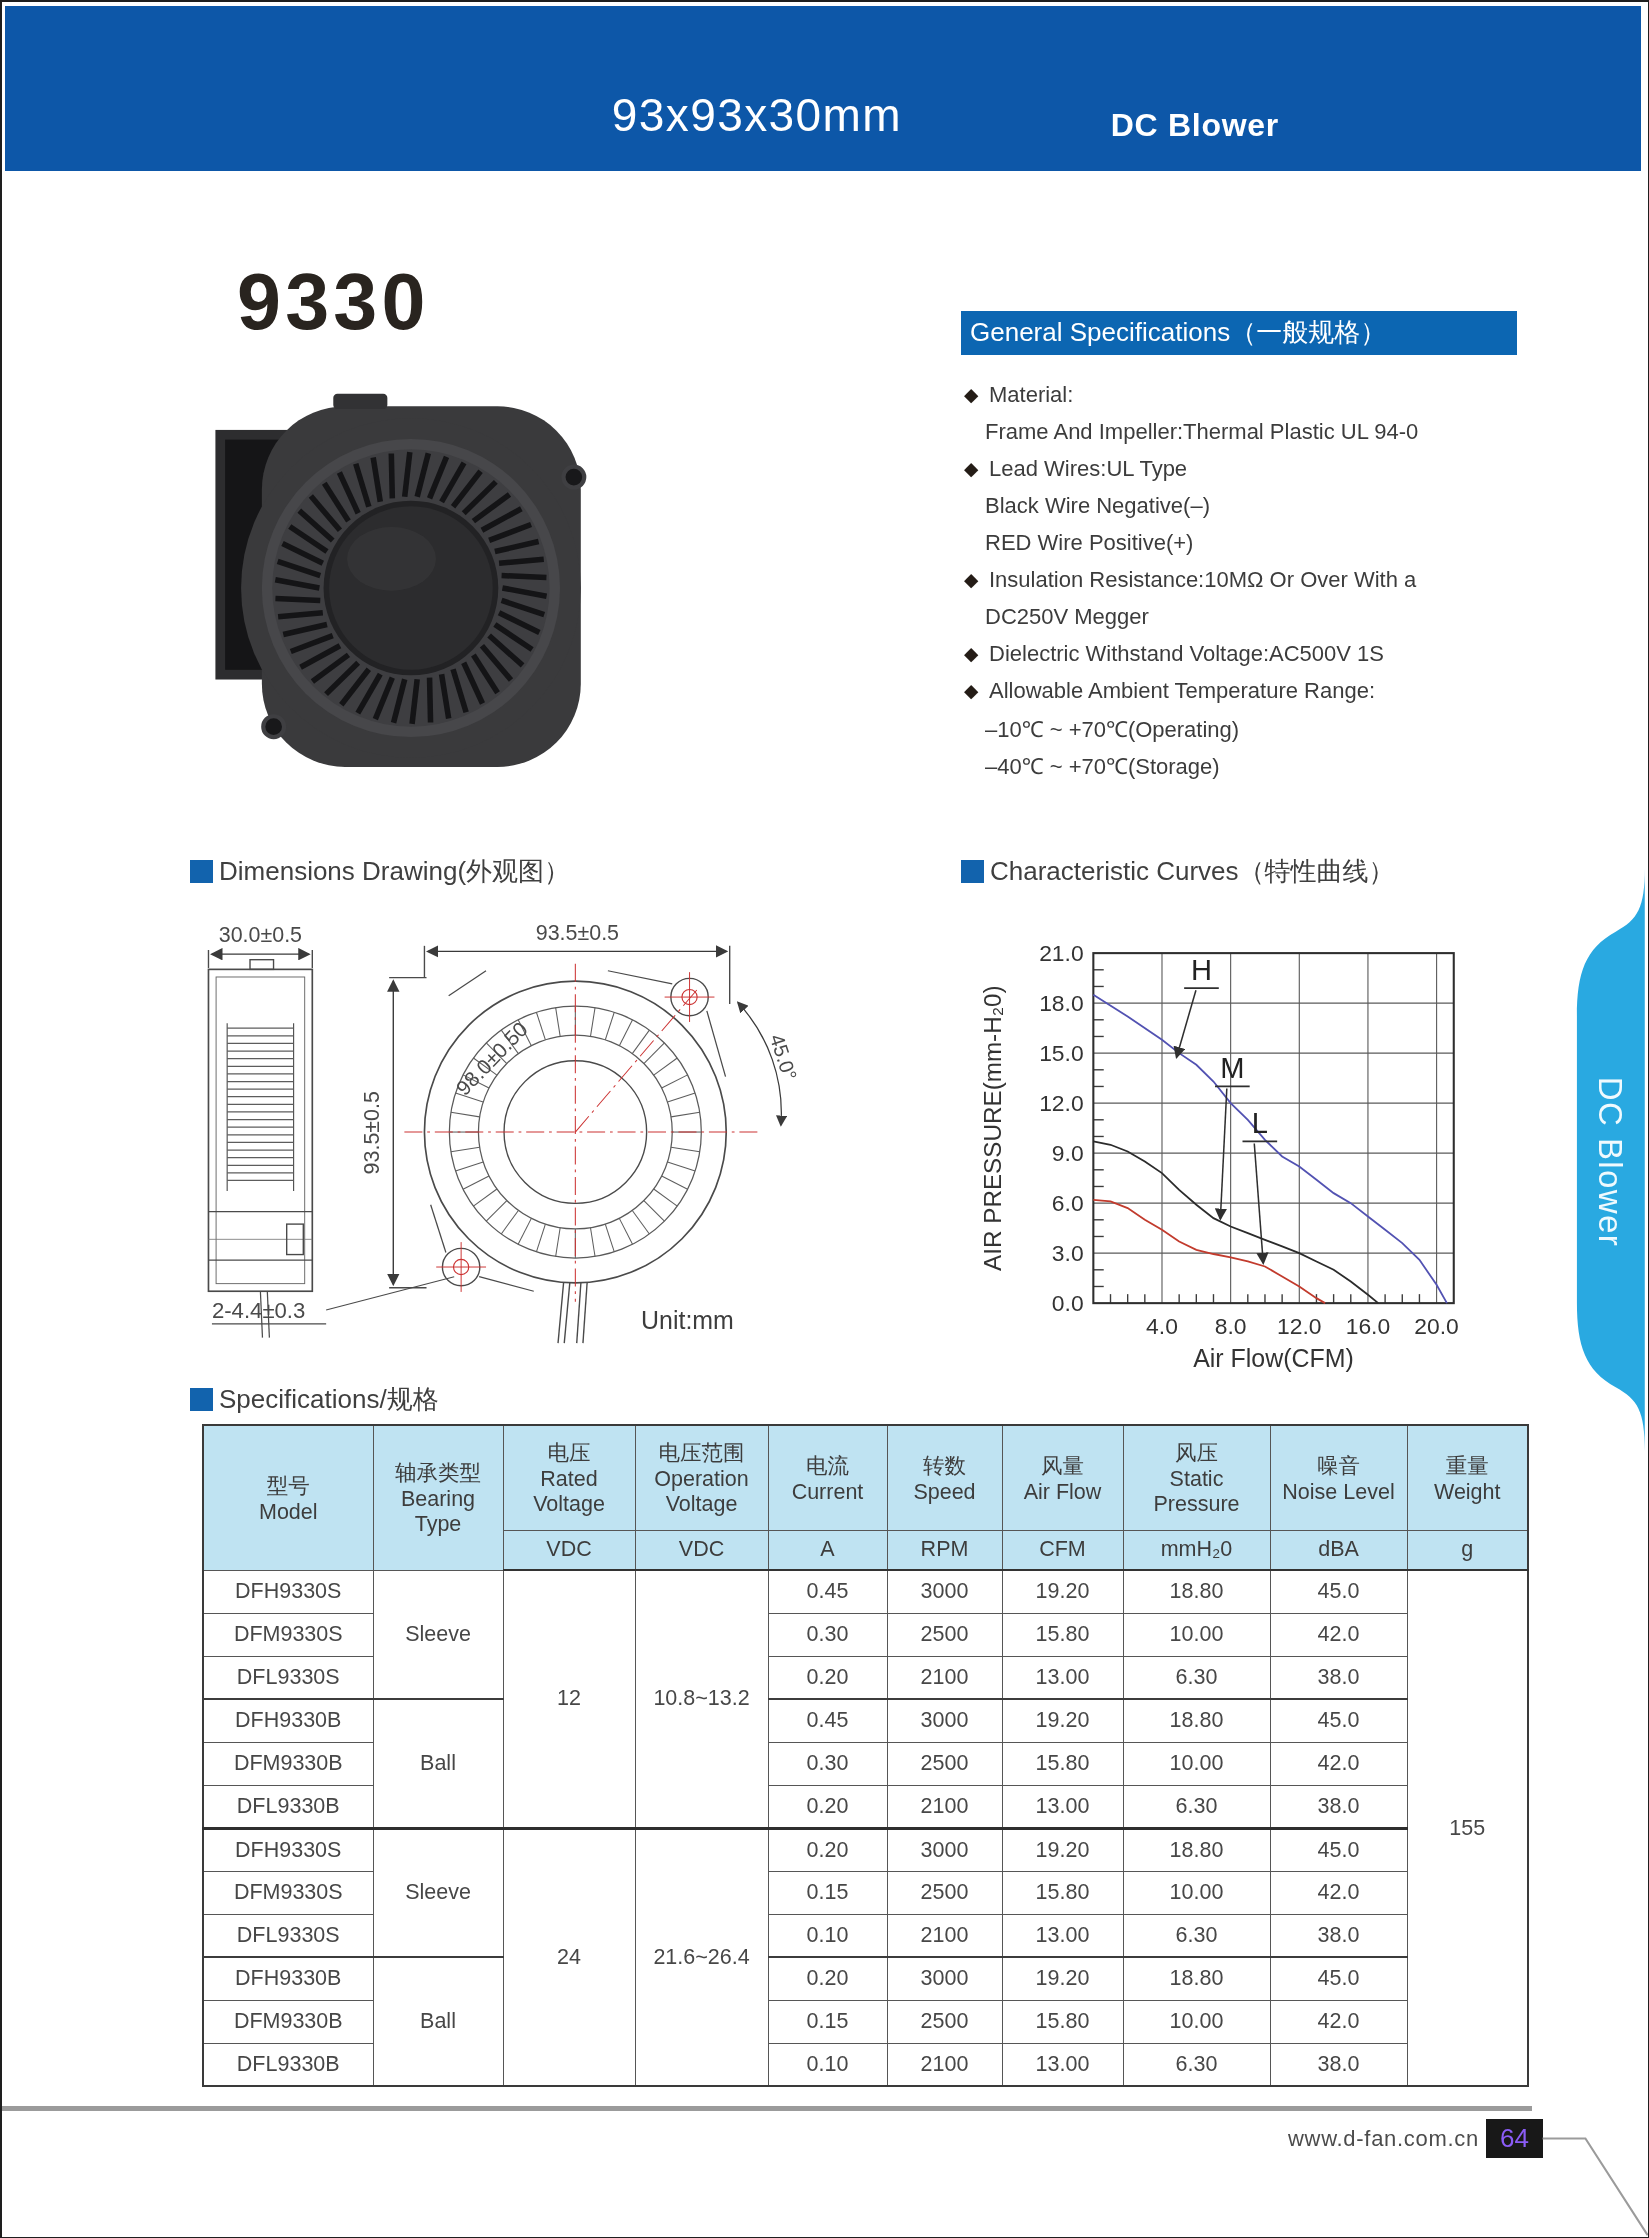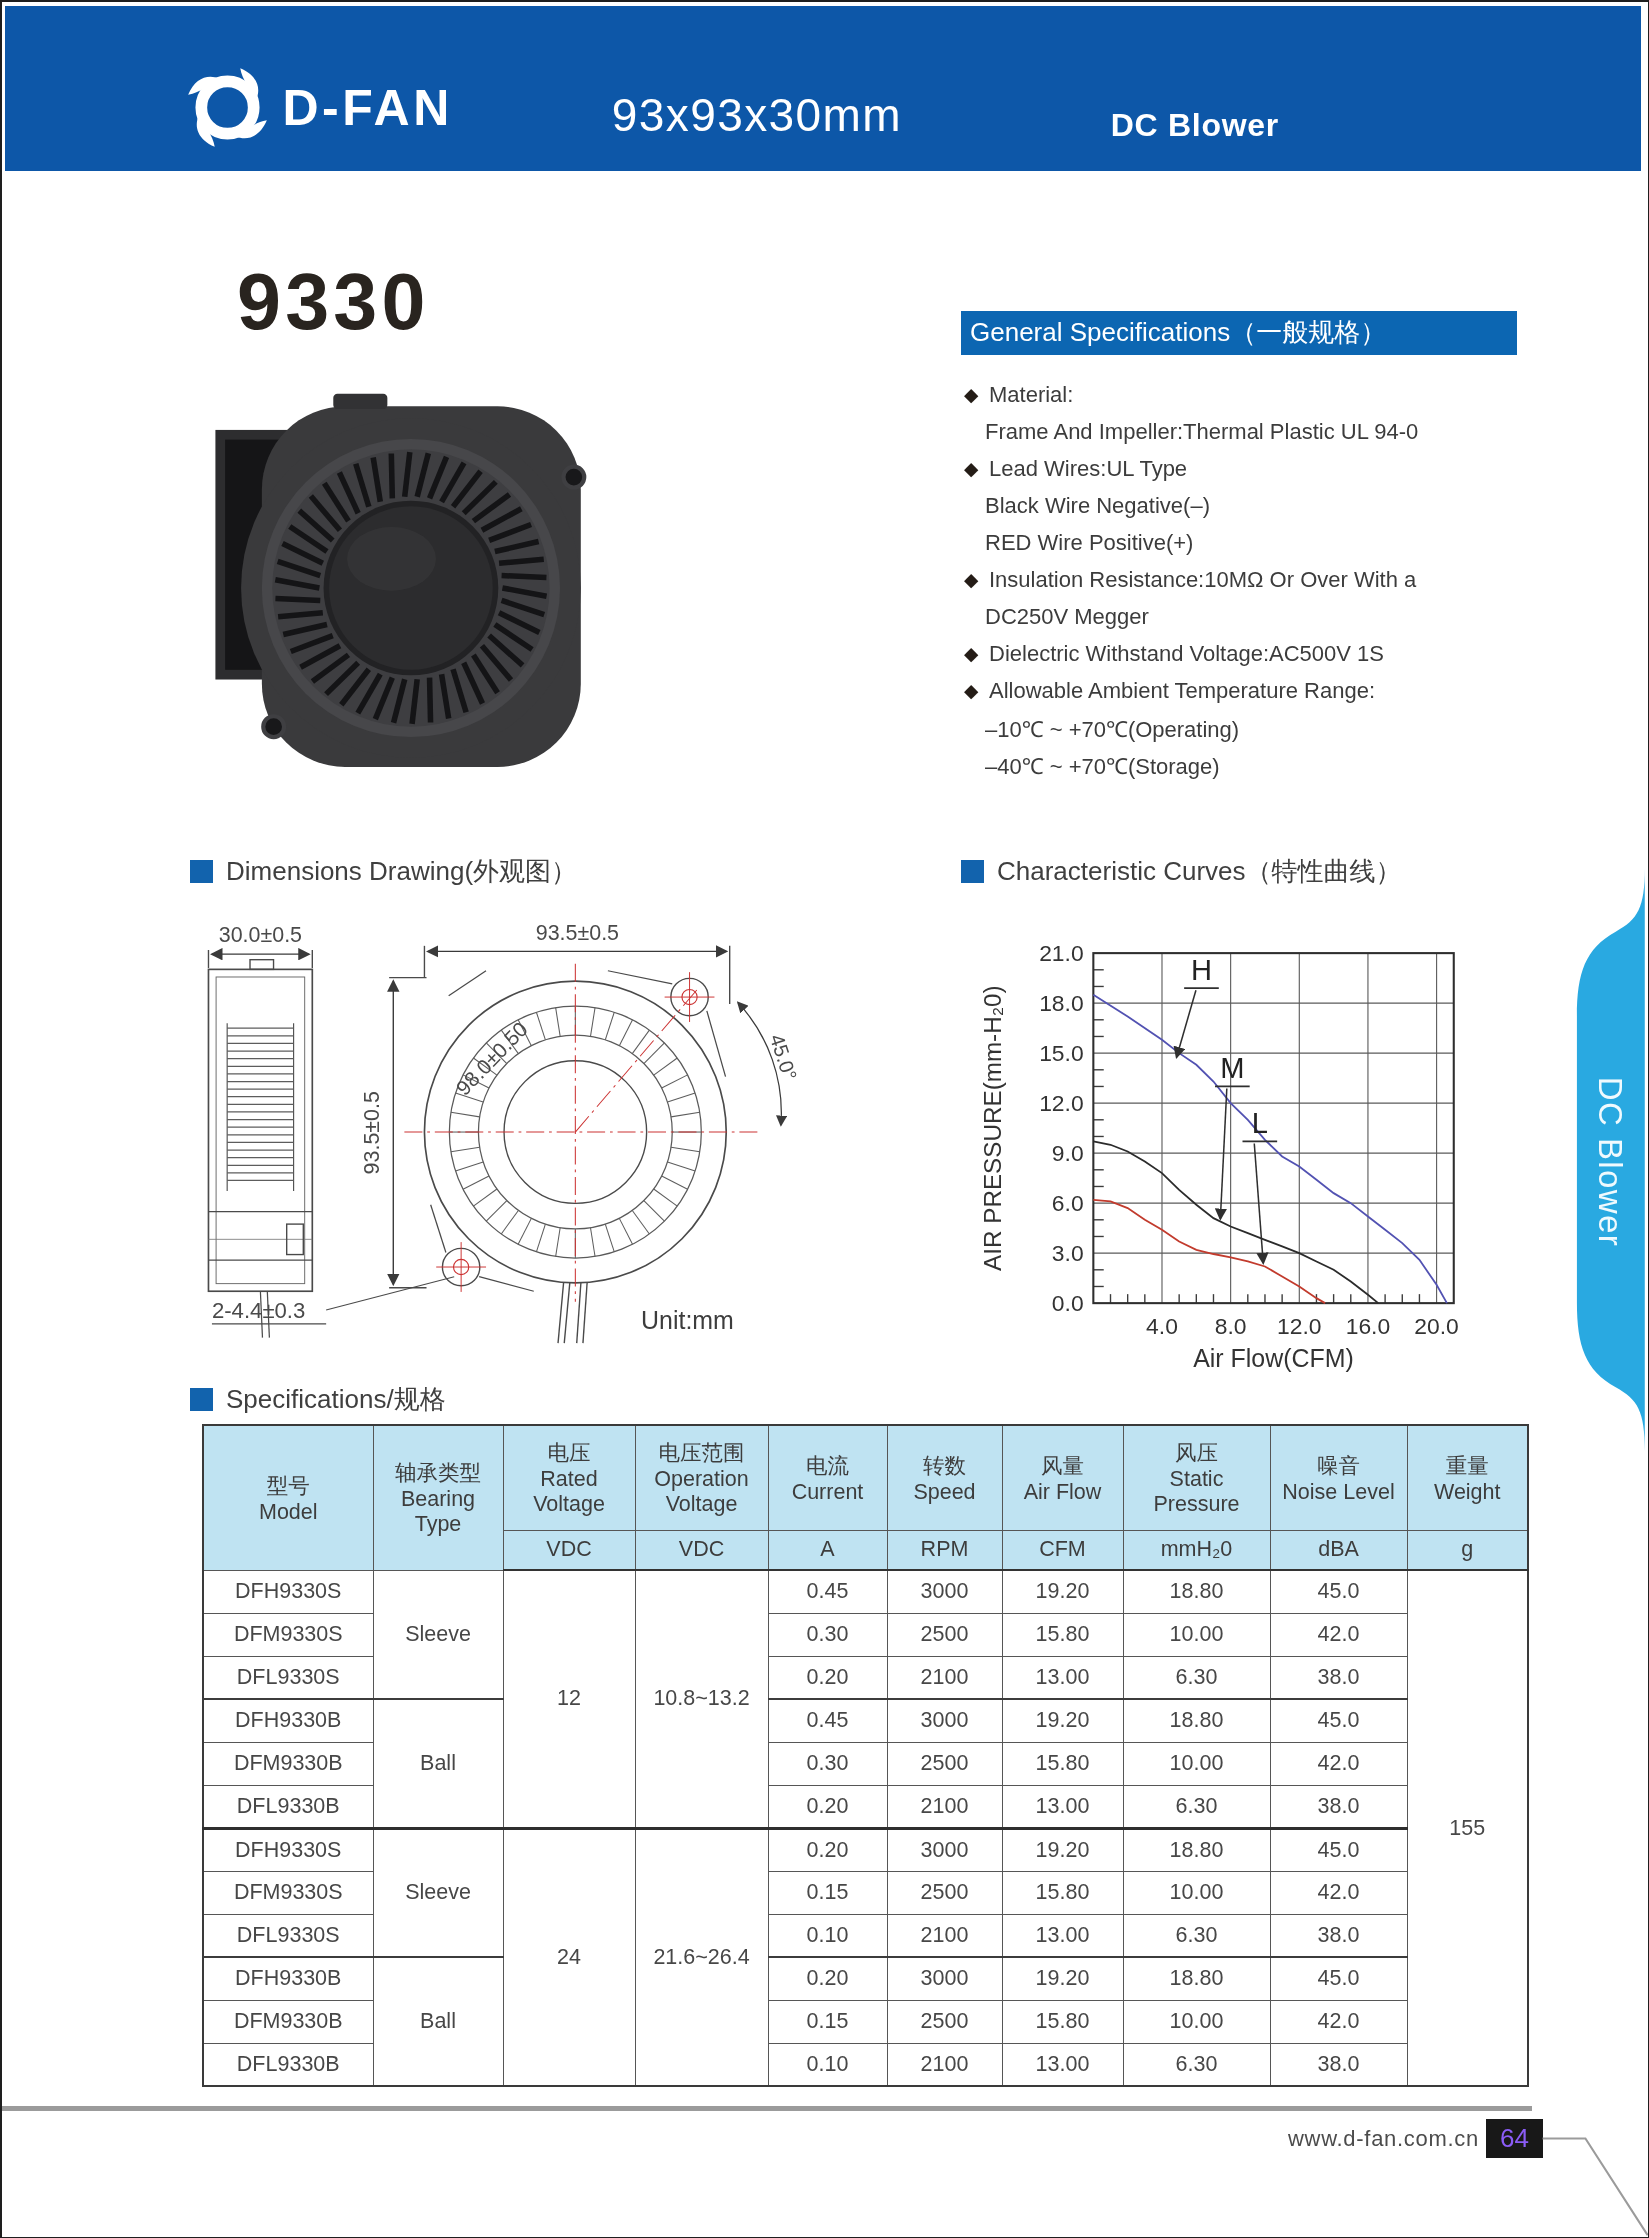--- a/index.html
+++ b/index.html
@@ -18,21 +18,21 @@
 .model-big{position:absolute;left:235px;top:254px;font-size:79px;font-weight:700;color:#29241f;letter-spacing:4.2px}
 
 
 .gs-bar{position:absolute;left:959px;top:309px;width:556px;height:44px;background:#0c66b2;color:#fff;font-size:26px;line-height:43px;padding-left:9px;font-weight:400}
 .gs-list{position:absolute;left:962px;top:374px;width:575px}
 .gs-line{height:37px;display:flex;align-items:center;font-size:22px;color:#3c3c3c}
 .gs-line .dia{width:25px;font-size:18.7px;color:#241c16;flex:0 0 25px}
 .gs-line.cont{padding-left:21px}
 
 
-.sec-title{position:absolute;display:flex;align-items:center;gap:13px;font-size:26px;color:#3f3f3f}
+.sec-title{position:absolute;display:flex;align-items:center;gap:6px;font-size:26px;color:#3f3f3f}
 .sec-title .sq{width:23px;height:23px;background:#1263ad;flex:0 0 23px}
 #dim-title{left:188px;top:852px}
 #curve-title{left:959px;top:852px}
 #spec-title{left:188px;top:1380px}
 
 
 #photo-wrap{position:absolute;left:194px;top:378px;width:416px;height:416px}
 #dim-wrap{position:absolute;left:182px;top:912px;width:665px;height:443px}
 #curve-wrap{position:absolute;left:963px;top:913px;width:527px;height:463px}
 
@@ -58,30 +58,20 @@
 .footer-site{position:absolute;left:1286px;top:2124px;font-size:22px;color:#4c4c4c;letter-spacing:0.7px}
 .page-box{position:absolute;left:1484px;top:2117px;width:57px;height:39px;background:#181818;color:#8b5cf6;font-size:26px;display:flex;align-items:center;justify-content:center}
 #footer-leader{position:absolute;left:1524px;top:2117px;width:123px;height:119px}
 </style>
 </head>
 <body>
 
 <div id="page">
 
   <div class="header">
-    <div class="logo">
-      <svg width="91" height="91" viewBox="0 0 132 132">
-        <circle cx="66" cy="66" r="38" fill="none" stroke="#ffffff" stroke-width="17"></circle>
-        <path d="M66,6 C92,8 104,24 102,42 C88,28 74,22 66,6 Z" fill="#ffffff" transform="rotate(18 66 66)"></path>
-        <path d="M66,6 C92,8 104,24 102,42 C88,28 74,22 66,6 Z" fill="#ffffff" transform="rotate(108 66 66)"></path>
-        <path d="M66,6 C92,8 104,24 102,42 C88,28 74,22 66,6 Z" fill="#ffffff" transform="rotate(198 66 66)"></path>
-        <path d="M66,6 C92,8 104,24 102,42 C88,28 74,22 66,6 Z" fill="#ffffff" transform="rotate(288 66 66)"></path>
-      </svg>
-      <span class="brand">D-FAN</span>
-    </div>
     <div class="size-title">93x93x30mm</div>
     <div class="category-title">DC Blower</div>
   </div>
 
   <div class="model-big">9330</div>
 
   <div id="photo-wrap"><svg viewBox="0 0 600 600" width="416" height="416">
         <rect x="28" y="72" width="115" height="360" fill="#2d2d2f"></rect>
         <rect x="42" y="86" width="88" height="332" fill="#151517"></rect>
         <rect x="95" y="38" width="460" height="520" rx="120" fill="#3a3a3c"></rect>

